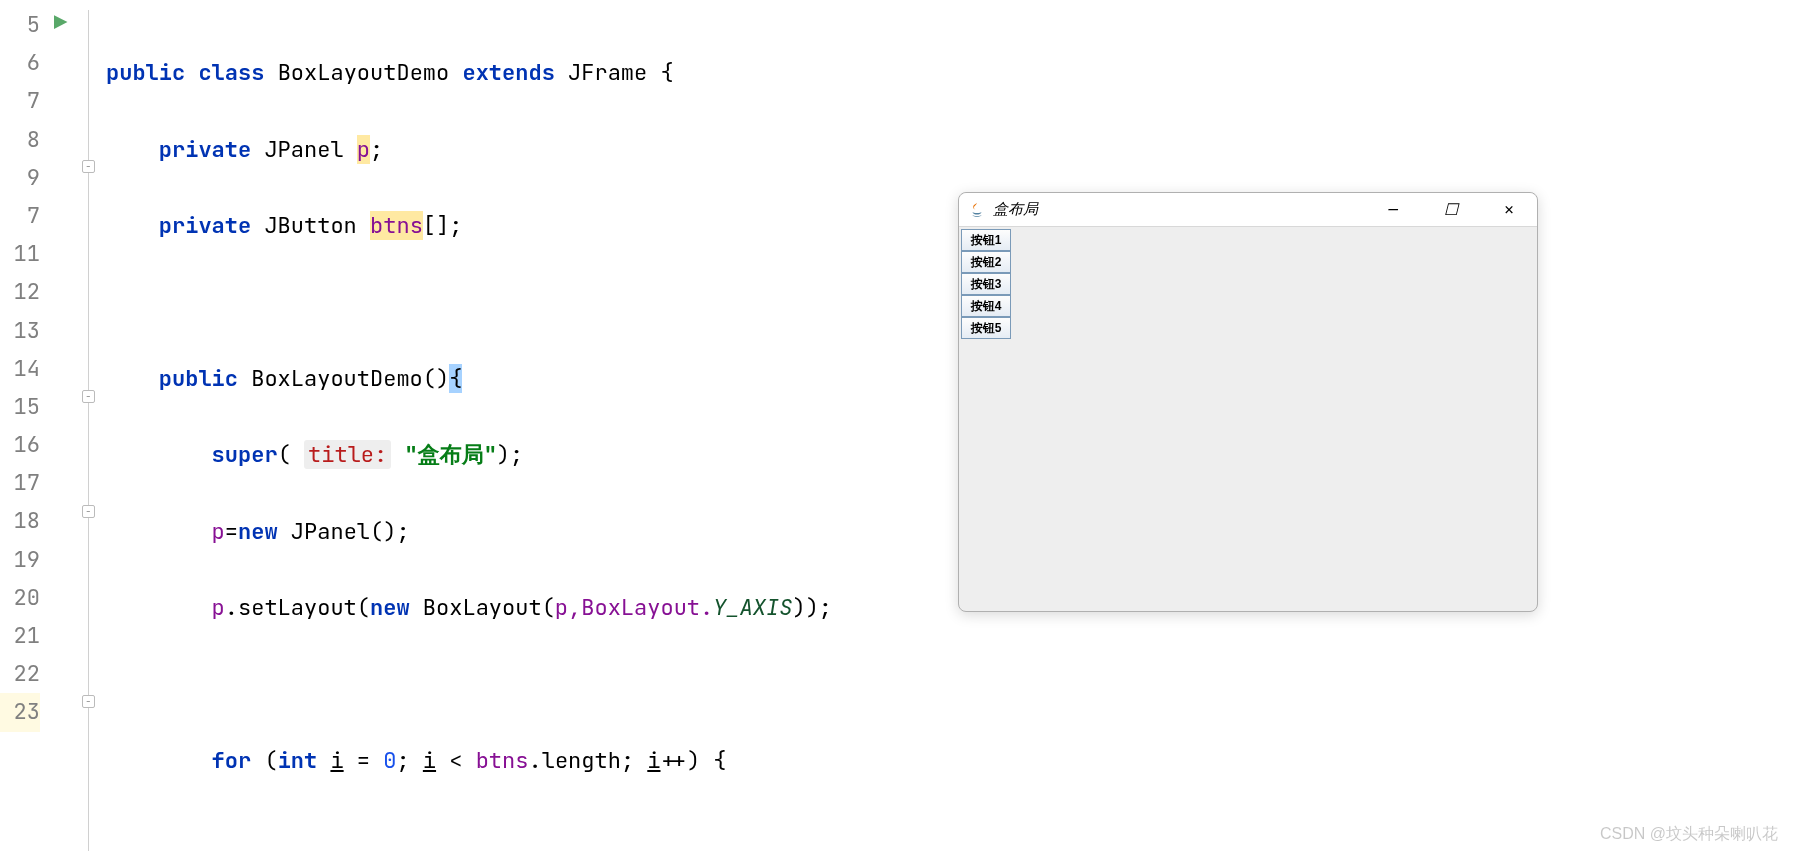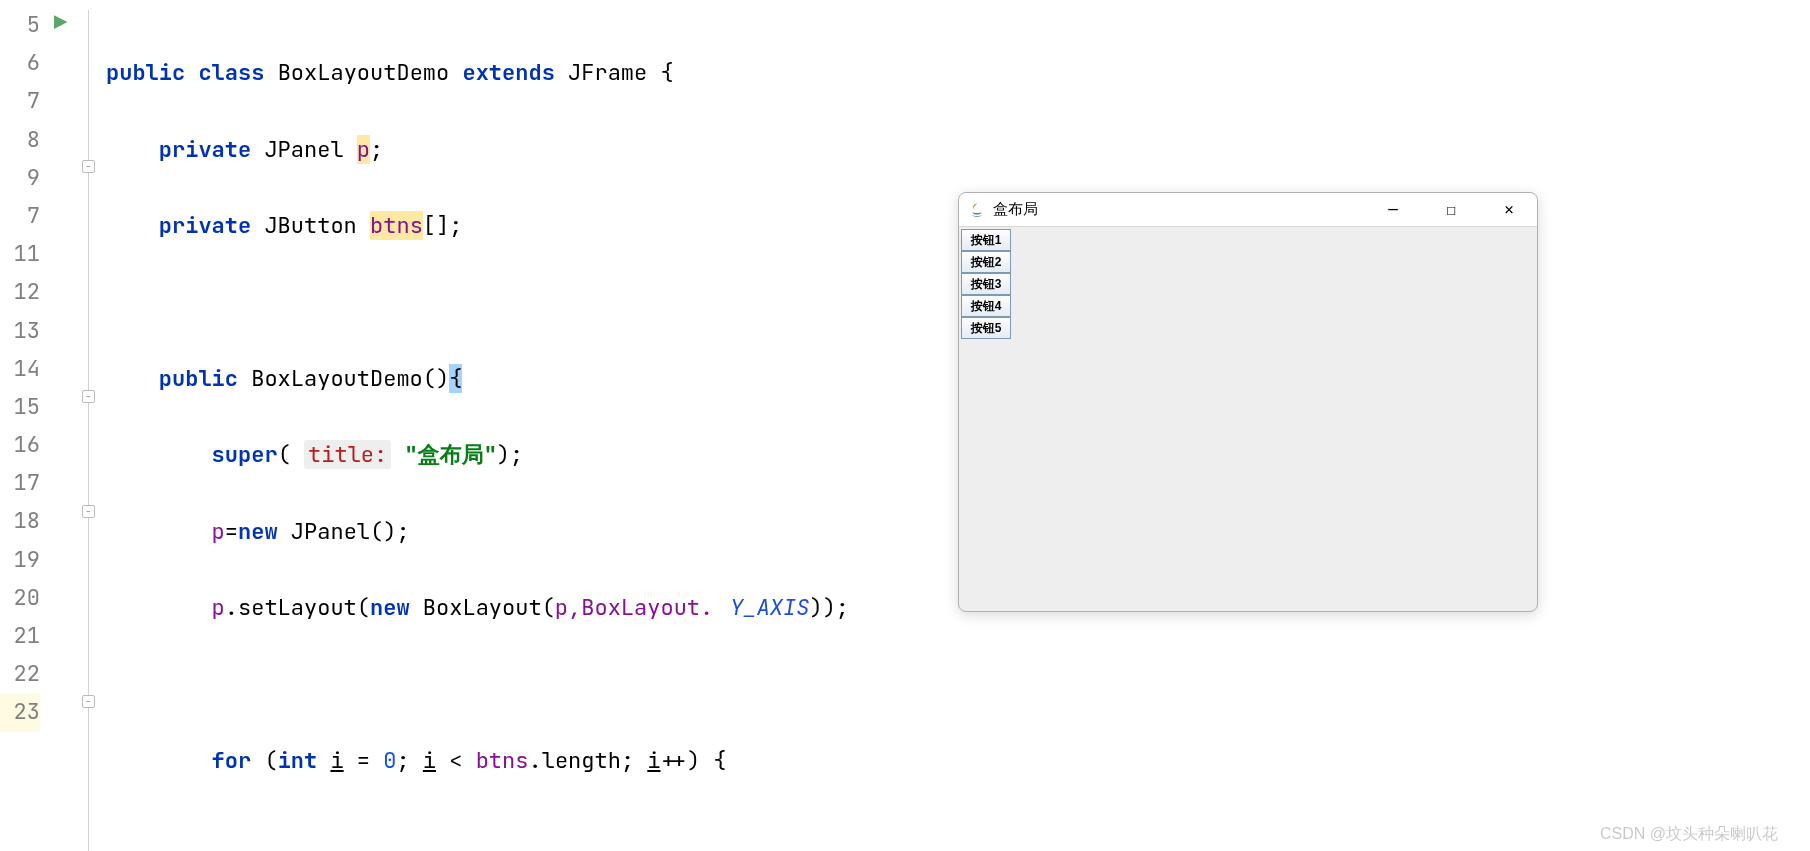--- a/index.html
+++ b/index.html
@@ -78,21 +78,21 @@
   .num { color: #1750eb; }
   .str { color: #067d17; font-weight: bold; }
   .hint {
     background: #eeeeee;
     color: #b91c1c;
     border-radius: 3px;
     padding: 0 4px;
     font-weight: normal;
     text-align: center;
   }
-  .const { color: #1d4ed8; font-style: italic; margin-left: 17px; }
+  .const { color: #14532d; font-style: italic; }
   .warn { background: #ffe9a2; }
   .sel { background: #a6d2ff; }
   .op { color:#000; }
 
   
   .jframe {
     position: absolute;
     left: 958px;
     top: 192px;
     width: 580px;
@@ -103,20 +103,21 @@
     box-shadow: 0 3px 14px rgba(0,0,0,0.15);
   }
   .titlebar {
     height: 34px;
     background: #ffffff;
     border-bottom: 1px solid #d8d8d8;
     display: flex;
     align-items: center;
     padding: 0 8px;
     border-radius: 8px 8px 0 0;
+    font-style: italic;
   }
   .java-icon {
     width: 20px; height: 20px;
     margin-right: 6px;
     display:flex; align-items:center; justify-content:center;
     font-size:14px;
   }
   .title-text { font-family: "Microsoft YaHei", sans-serif; font-size: 15px; color:#000; }
   .winbtns { margin-left:auto; display:flex; gap:30px; padding-right:6px; }
   .winbtn { width:28px; text-align:center; font-size:16px; color:#000; cursor:pointer; }

